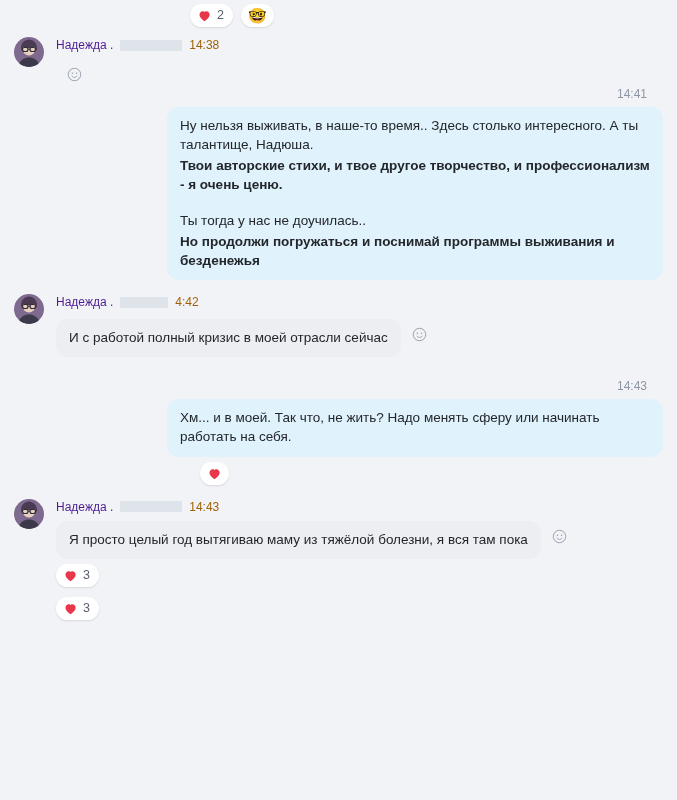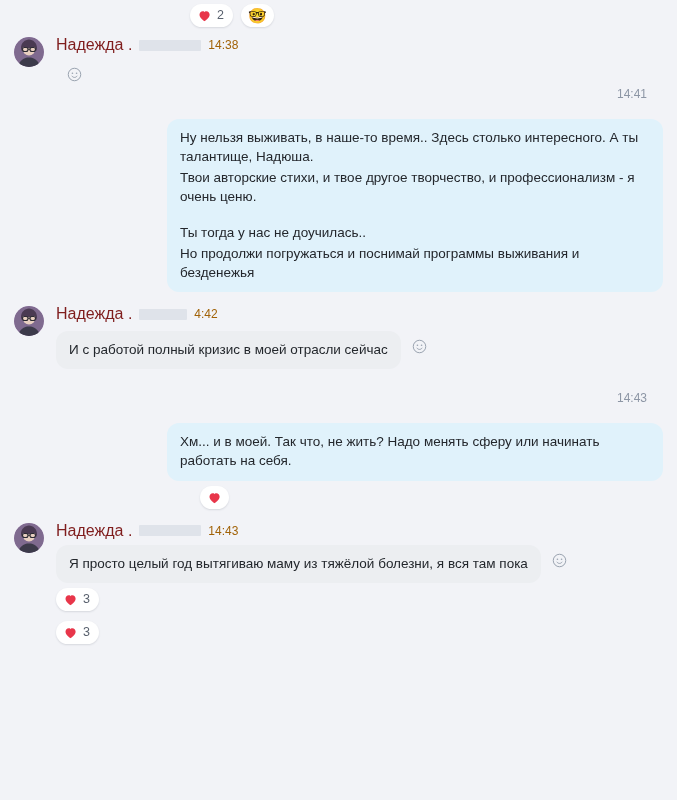--- a/index.html
+++ b/index.html
@@ -31,22 +31,22 @@
   .group.out { }
 
   .meta {
     display: flex;
     align-items: center;
     gap: 7px;
     margin: 0 0 6px 42px;
     height: 16px;
   }
   .sender {
-    color: #7f1d1d;
-    font-size: 16px;
+    color: #4c1d95;
+    font-size: 12px;
     white-space: nowrap;
   }
   .redact {
     display: inline-block;
     height: 11px;
     width: 62px;
     background: #dfe3ea;
     border-radius: 1px;
   }
   .time {
@@ -91,24 +91,23 @@
     max-width: 470px;
     word-wrap: break-word;
   }
   .bubble.in {
     background: #eceef1;
     color: #23272c;
   }
   .bubble.out {
     background: #e0f2fb;
     color: #23272c;
-    margin-top: 12px;
   }
   .bubble p { margin: 0; }
-  .bubble p + p { margin-top: 2px; }
+  .bubble p + p { margin-top: 2px; font-weight: bold; }
   .bubble .gap { height: 16px; }
 
   .smiley {
     flex: 0 0 auto;
     margin: 8px 0 0 11px;
     width: 15px;
     height: 15px;
     color: #9aa3b0;
     font-size: 15px;
     line-height: 15px;

